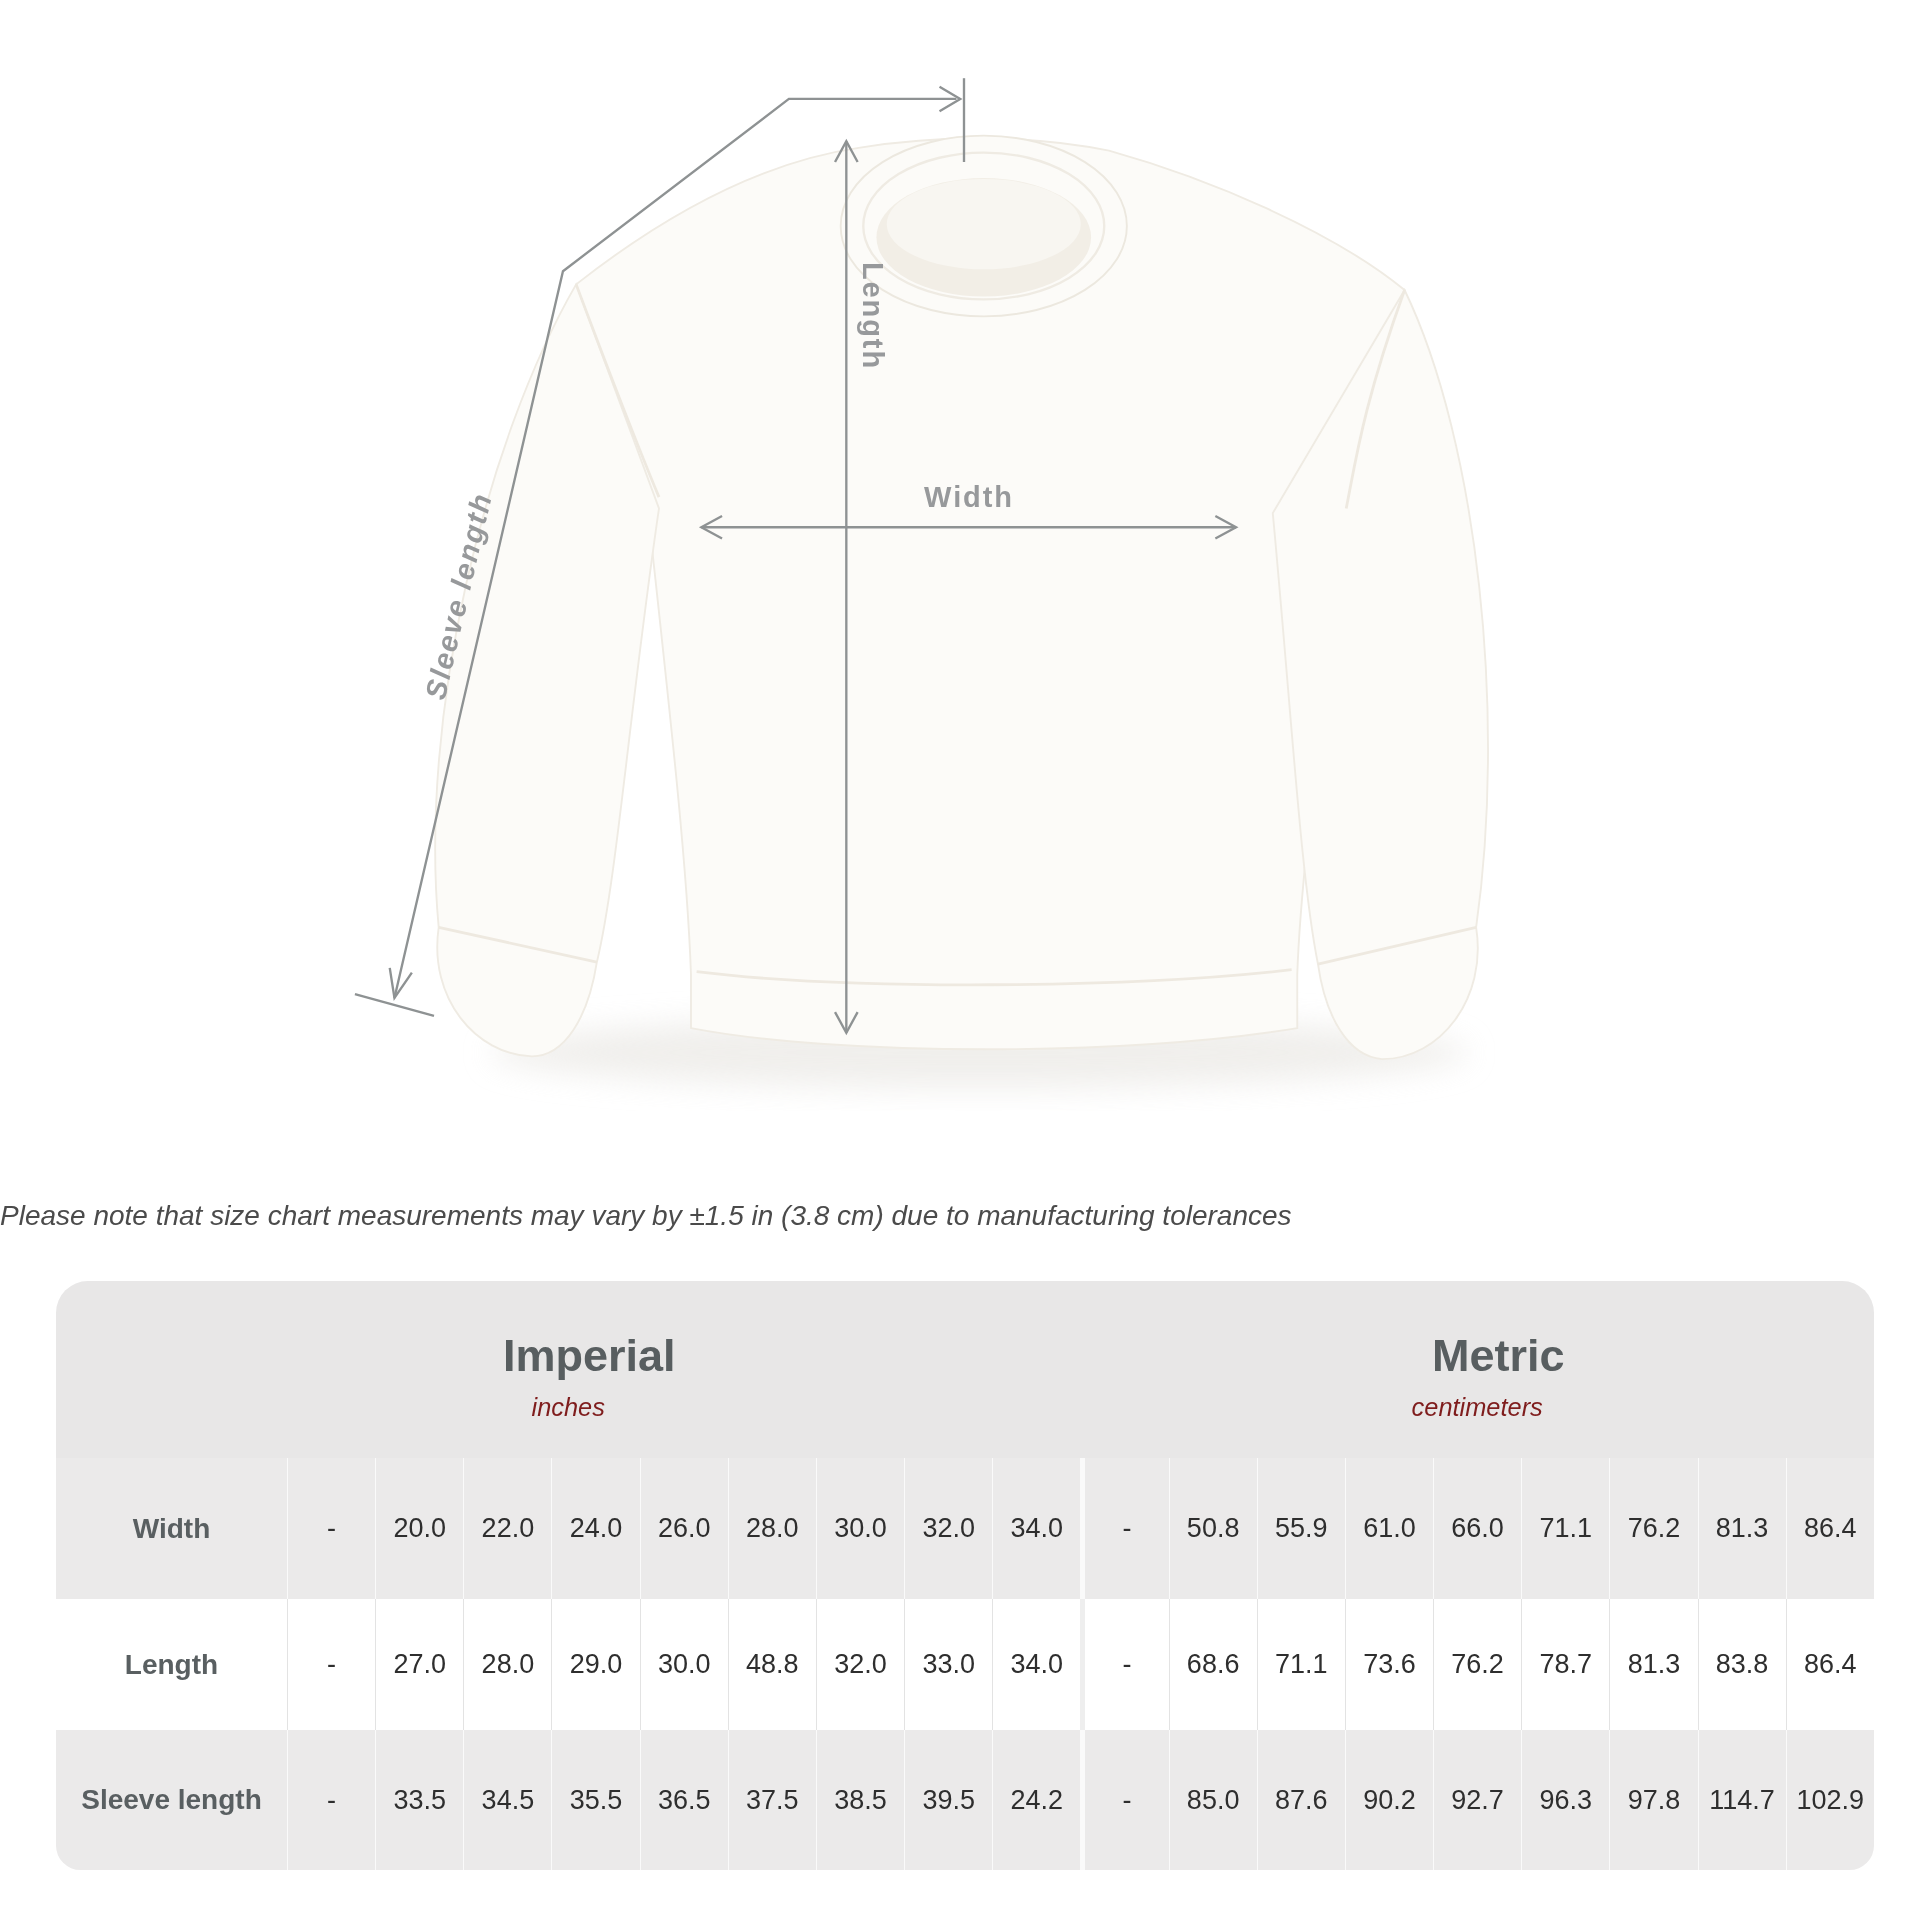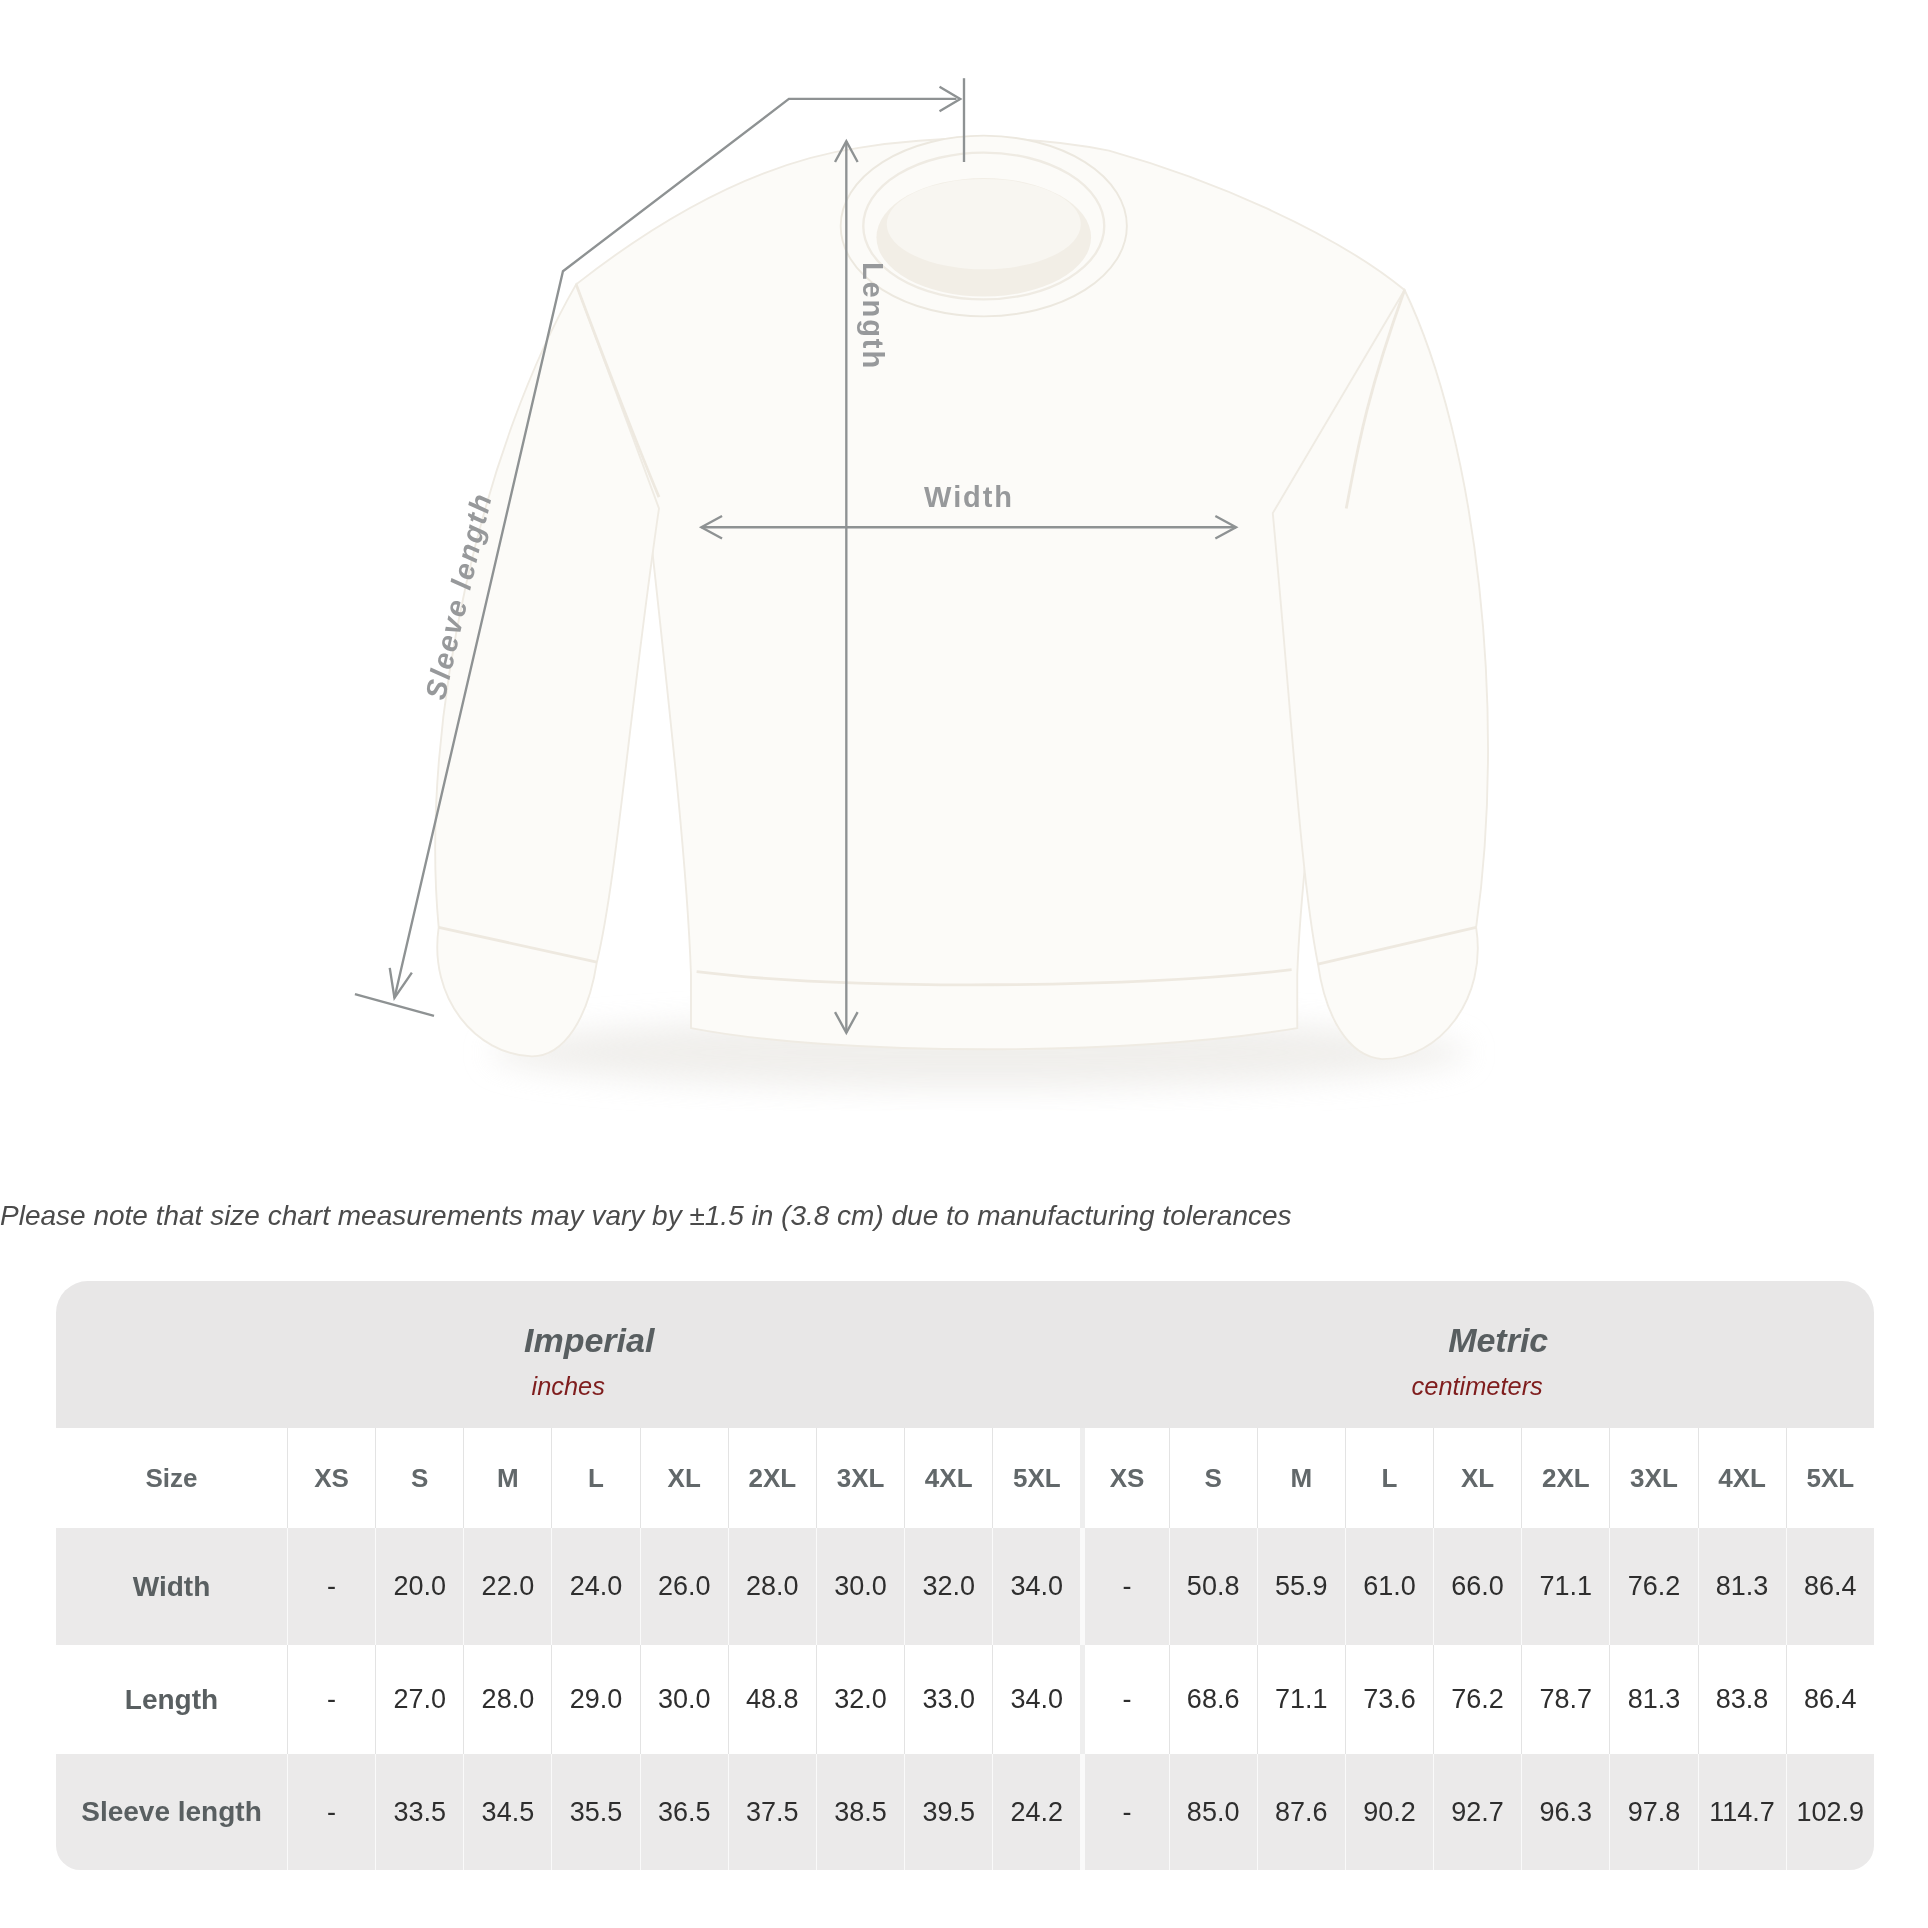--- a/index.html
+++ b/index.html
@@ -16,21 +16,21 @@
          font-size:44px;font-weight:bold;color:#1e1e1e;}
   .subtitle{position:absolute;left:0;top:1200px;width:100%;text-align:left;
          font-size:28px;font-style:italic;color:#4b4b4b;}
   
   .tbl-wrap{position:absolute;left:56px;top:1281px;width:1818px;height:589px;
             border-radius:32px 32px 24.5px 24.5px;overflow:hidden;background:#fff;}
   table.size-table{width:100%;height:100%;border-collapse:separate;border-spacing:0;table-layout:fixed;}
   .size-table td{text-align:center;vertical-align:middle;padding:0;}
   tr.band{height:147px;}
   tr.band td{background:#e8e7e7;}
-  .g-label{font-size:34px;font-weight:bold;font-style:italic;color:#585e60;padding-top:13px;padding-left:42px;}
+  .g-label{font-size:45px;font-weight:bold;color:#585e60;padding-top:13px;padding-left:42px;}
   .g-sub{font-size:25.4px;font-style:italic;color:#7f1d1d;margin-top:11.3px;}
   tr.hdr{height:100px;}
   tr.r0{height:117px;}
   tr.r1{height:109px;}
   tr.r2{height:116px;}
   tr.light td{background:#ffffff;}
   tr.shade td{background:#ebeaea;}
   tr.light td + td{border-left:1.9px solid #e3e3e3;}
   tr.shade td + td{border-left:1.9px solid #fafafa;}
   tr.light td.mdiv{border-left:5.6px solid #eeeeee;}
@@ -113,41 +113,20 @@
           <tr class="band">
         <td colspan="10">
           <div class="g-label">Imperial</div>
           <div class="g-sub">inches</div>
         </td>
         <td colspan="9">
           <div class="g-label">Metric</div>
           <div class="g-sub">centimeters</div>
         </td>
       </tr>
-      <tr class="hdr light">
-        <td class="rowlab">Size</td>
-        <td>XS</td>
-        <td>S</td>
-        <td>M</td>
-        <td>L</td>
-        <td>XL</td>
-        <td>2XL</td>
-        <td>3XL</td>
-        <td>4XL</td>
-        <td>5XL</td>
-        <td class="mdiv">XS</td>
-        <td>S</td>
-        <td>M</td>
-        <td>L</td>
-        <td>XL</td>
-        <td>2XL</td>
-        <td>3XL</td>
-        <td>4XL</td>
-        <td>5XL</td>
-      </tr>
       <tr class="r0 shade">
         <td class="rowlab">Width</td>
         <td class="num">-</td>
         <td class="num">20.0</td>
         <td class="num">22.0</td>
         <td class="num">24.0</td>
         <td class="num">26.0</td>
         <td class="num">28.0</td>
         <td class="num">30.0</td>
         <td class="num">32.0</td>

